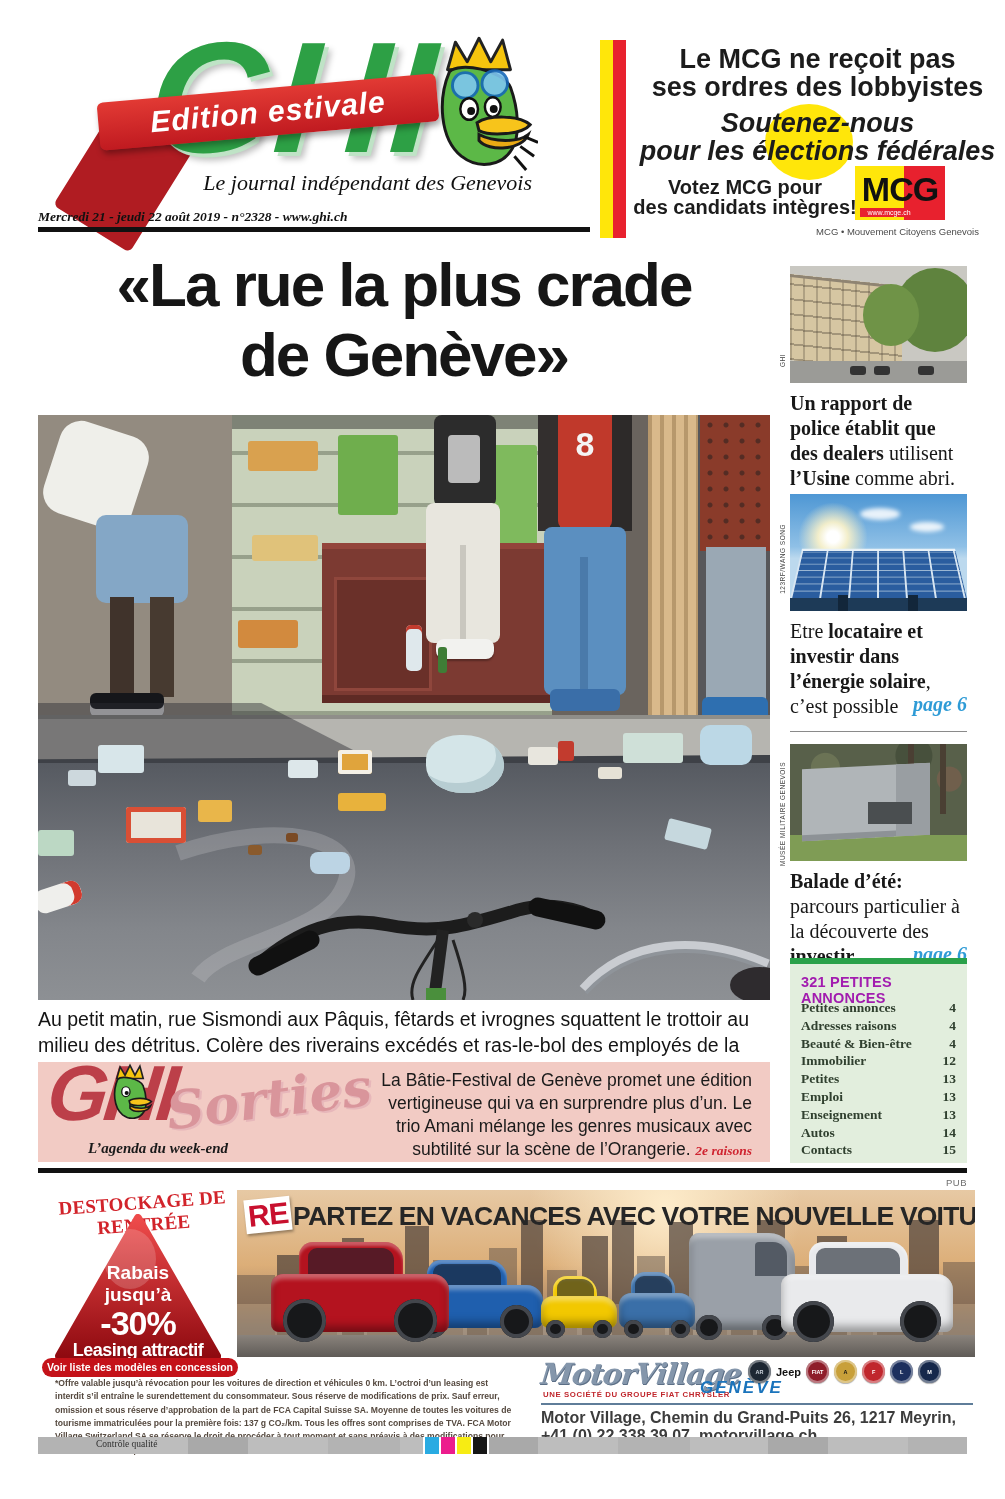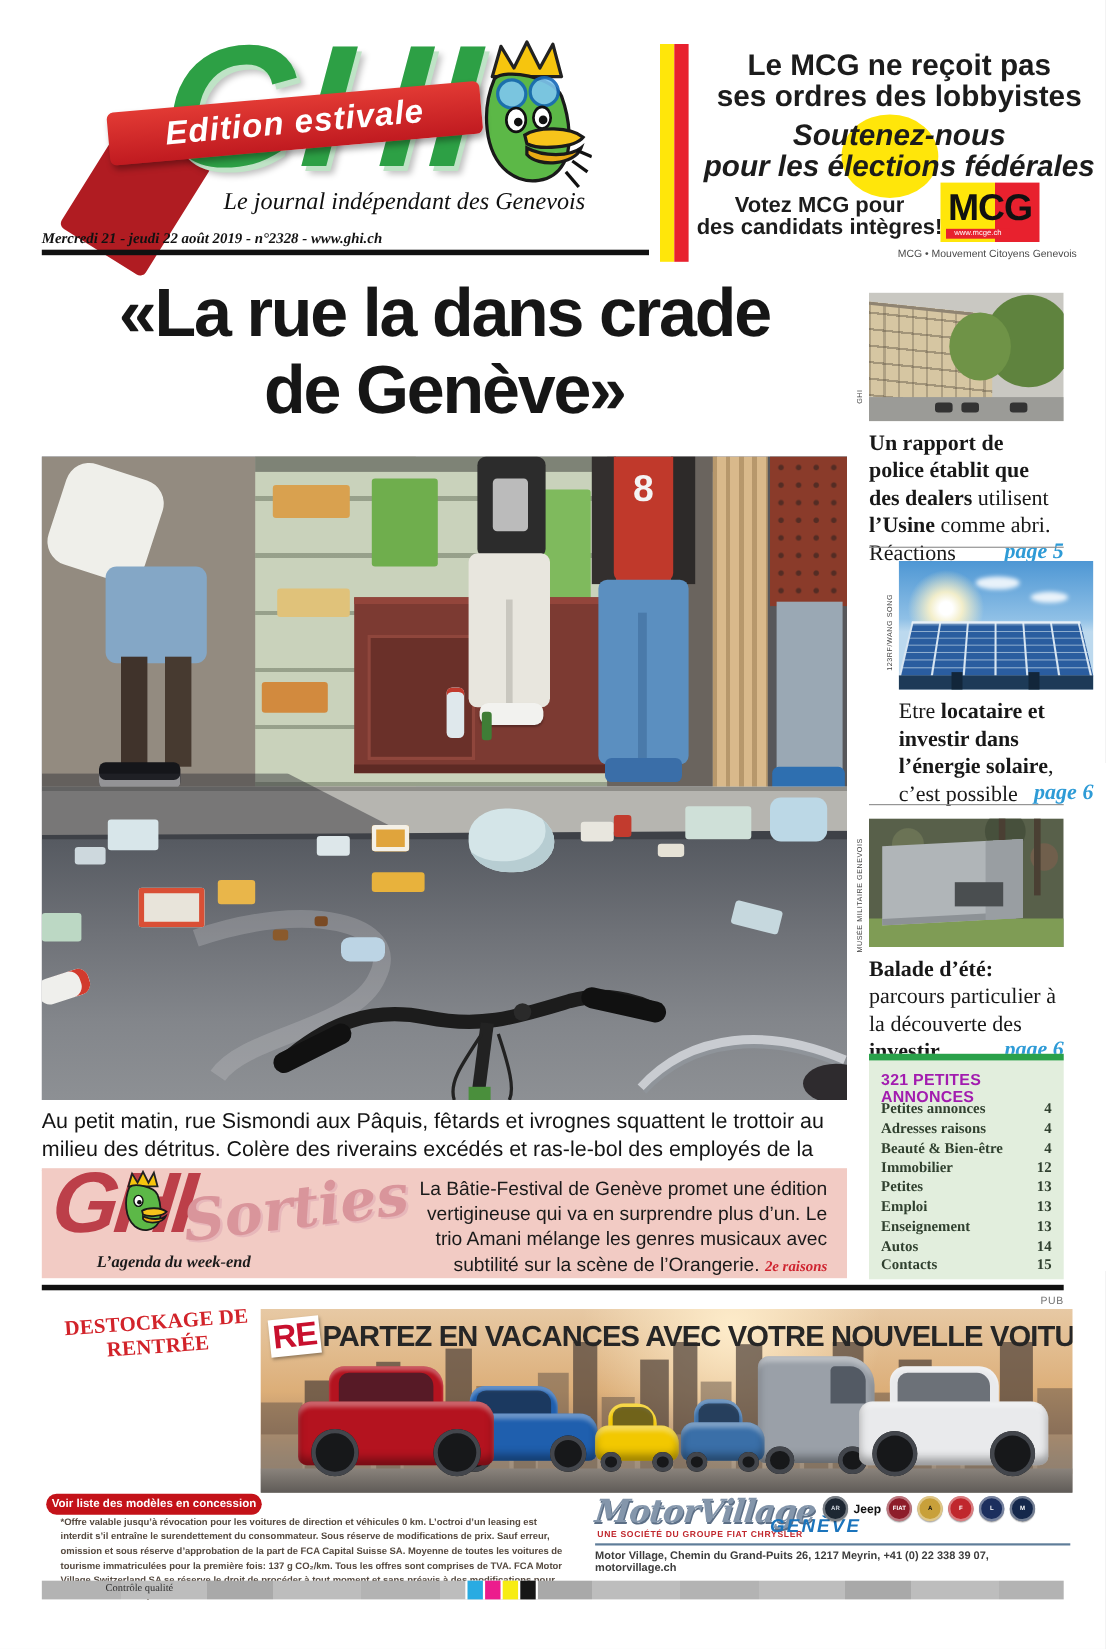--- a/index.html
+++ b/index.html
@@ -206,21 +206,21 @@
   .fineprint{position:absolute;left:55px;top:1377px;width:460px;font-size:8.6px;line-height:1.55;font-weight:700;color:#55493f;}
   .mv-script{position:absolute;left:541px;top:1357px;font-family:"DejaVu Serif",serif;font-style:italic;font-weight:700;
     font-size:29px;color:#8496ab;letter-spacing:-1px;transform:skewX(-6deg);text-shadow:1px 1px 0 #5c6f86;}
   .mv-sub{position:absolute;left:543px;top:1390px;font-size:7.8px;font-weight:700;color:#c0272d;letter-spacing:.6px;}
   .mv-city{position:absolute;left:700px;top:1378px;font-size:17px;font-weight:700;font-style:italic;color:#1b74bc;letter-spacing:2px;}
   .brands{position:absolute;left:748px;top:1360px;width:225px;display:flex;align-items:center;gap:5px;}
   .brand{width:23px;height:23px;border-radius:50%;display:flex;align-items:center;justify-content:center;
     font-size:5.5px;font-weight:700;flex:0 0 auto;box-shadow:inset 0 0 0 2px rgba(255,255,255,.4), 0 1px 1px rgba(0,0,0,.3);}
   .brand-word{font-size:11px;font-weight:700;color:#111;flex:0 0 auto;}
   .mv-divider{position:absolute;left:541px;top:1403px;width:432px;height:2px;background:#5f7d99;}
-  .mv-addr{position:absolute;left:541px;top:1409px;width:432px;font-size:10px;font-weight:700;color:#3c3c3c;}
+  .mv-addr{position:absolute;left:541px;top:1409px;width:432px;font-size:16px;font-weight:700;color:#3c3c3c;}
 
   
   .pstrip{position:absolute;left:38px;top:1437px;width:929px;height:17px;
     background:repeating-linear-gradient(90deg,#b3b3b3 0 72px,#bdbdbd 72px 150px,#a9a9a9 150px 210px,#bdbdbd 210px 290px);}
   .pstrip .q{position:absolute;left:58px;top:2px;font-family:"Liberation Serif",serif;font-size:9.5px;color:#2e2e2e;}
   .cmyk{position:absolute;left:385px;top:0;height:17px;display:flex;background:#fff;padding:0 2px;gap:2px;}
   .cmyk i{display:block;width:14px;height:17px;}
 </style>
 </head>
 <body>
@@ -262,21 +262,21 @@
     <div class="mcg-l5">Votez MCG pour</div>
     <div class="mcg-l6">des candidats intègres!</div>
     <div class="mcg-logo">
       <span class="mark">MCG</span>
       <span class="url">www.mcge.ch</span>
     </div>
     <div class="mcg-foot">MCG • Mouvement Citoyens Genevois</div>
   </div>
 
   <div class="headline">
-    <div>«La rue la dans crade</div>
+    <div>«La rue la plus crade</div>
     <div>de Genève»</div>
   </div>
 
   <div class="photo-main">
     <div class="ph-wall"></div>
     <div class="ph-shelves"></div>
     <div class="ph-goods1"></div>
     <div class="ph-goods2"></div>
     <div class="ph-goods3"></div>
     <div class="ph-goods4"></div>
@@ -383,21 +383,21 @@
       <div class="b-moto" style="left:84px;"></div>
       <div class="b-moto" style="left:128px;"></div>
     </div>
     <div class="sb-credit" style="top:88px;">GHI</div>
     <div class="sb-text">
       <span class="bseg">Un rapport de police établit que des dealers </span><span>utilisent </span><span class="bseg">l’Usine </span><span>comme abri. Réactions</span><span class="sb-page">page 5</span>
     </div>
   </div>
   <div class="sb-sep" style="top:497px;"></div>
 
-  <div class="sb-item" style="top:510px;margin-left:27px;">
+  <div class="sb-item" style="top:494px;">
     <div class="sb-photo">
       <div class="s-sky"></div>
       <div class="s-sun"></div>
       <div class="s-cloud" style="left:70px;top:14px;width:40px;height:12px;"></div>
       <div class="s-cloud" style="left:120px;top:28px;width:34px;height:10px;"></div>
       <div class="s-panel"></div>
       <div class="s-base"></div>
       <div class="s-leg" style="left:48px;"></div>
       <div class="s-leg" style="left:118px;"></div>
     </div>
@@ -463,20 +463,36 @@
           <span>Contacts</span>
           <span>15</span>
         </div>
       </div>
   </div>
 
   <div class="pub-rule"></div>
   <div class="pub-label">PUB</div>
 
   <div class="stamp">DESTOCKAGE DE RENTRÉE</div>
+  <div class="tri-wrap">
+    <svg width="166" height="146" viewBox="0 0 166 146">
+      <defs>
+        <linearGradient id="tg" x1="0" y1="0" x2="0" y2="1">
+          <stop offset="0" stop-color="#ee4b4b"></stop>
+            <stop offset="1" stop-color="#8f0a10"></stop>
+        </linearGradient>
+      </defs>
+      <polygon points="83,4 162,142 4,142" fill="url(#tg)" stroke="url(#tg)" stroke-width="8" stroke-linejoin="round"></polygon>
+      <ellipse cx="75" cy="45" rx="26" ry="30" fill="rgba(255,255,255,.18)"></ellipse>
+    </svg>
+    <div class="tri-text tt1">Rabais</div>
+    <div class="tri-text tt2">jusqu’à</div>
+    <div class="tri-text tt3">-30%</div>
+    <div class="tri-text tt4">Leasing attractif</div>
+  </div>
   <div class="pill">Voir liste des modèles en concession</div>
 
   <div class="banner">
     <svg class="abs" style="left:0;top:30px;" width="738" height="120" viewBox="0 0 738 120">
       <g fill="rgba(95,82,72,.5)">
         <rect x="0" y="55" width="38" height="65"></rect>
           <rect x="70" y="62" width="30" height="58"></rect>
           <rect x="130" y="50" width="34" height="70"></rect>
           <rect x="196" y="40" width="30" height="80"></rect>
           <rect x="252" y="28" width="28" height="92"></rect>

